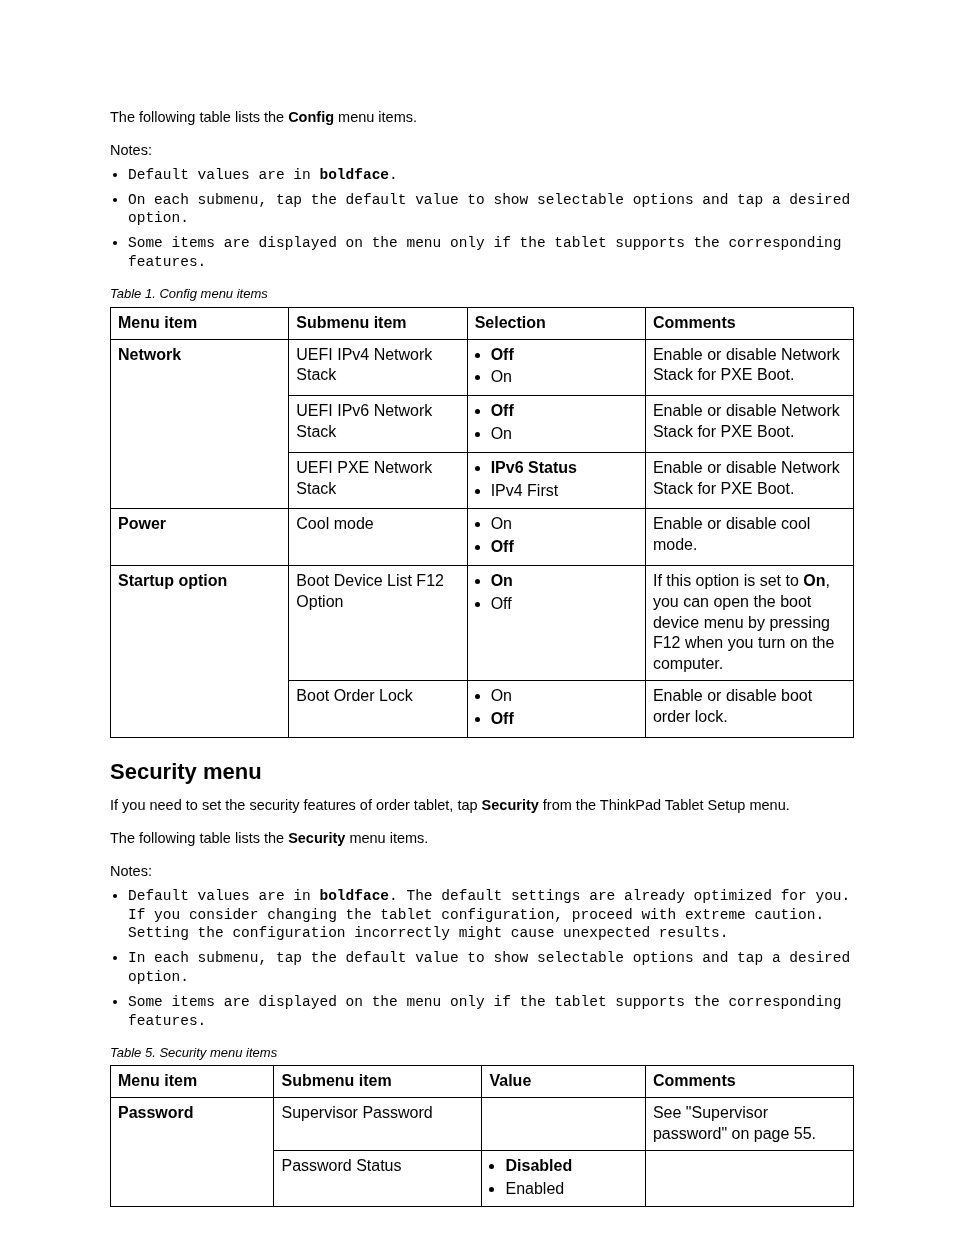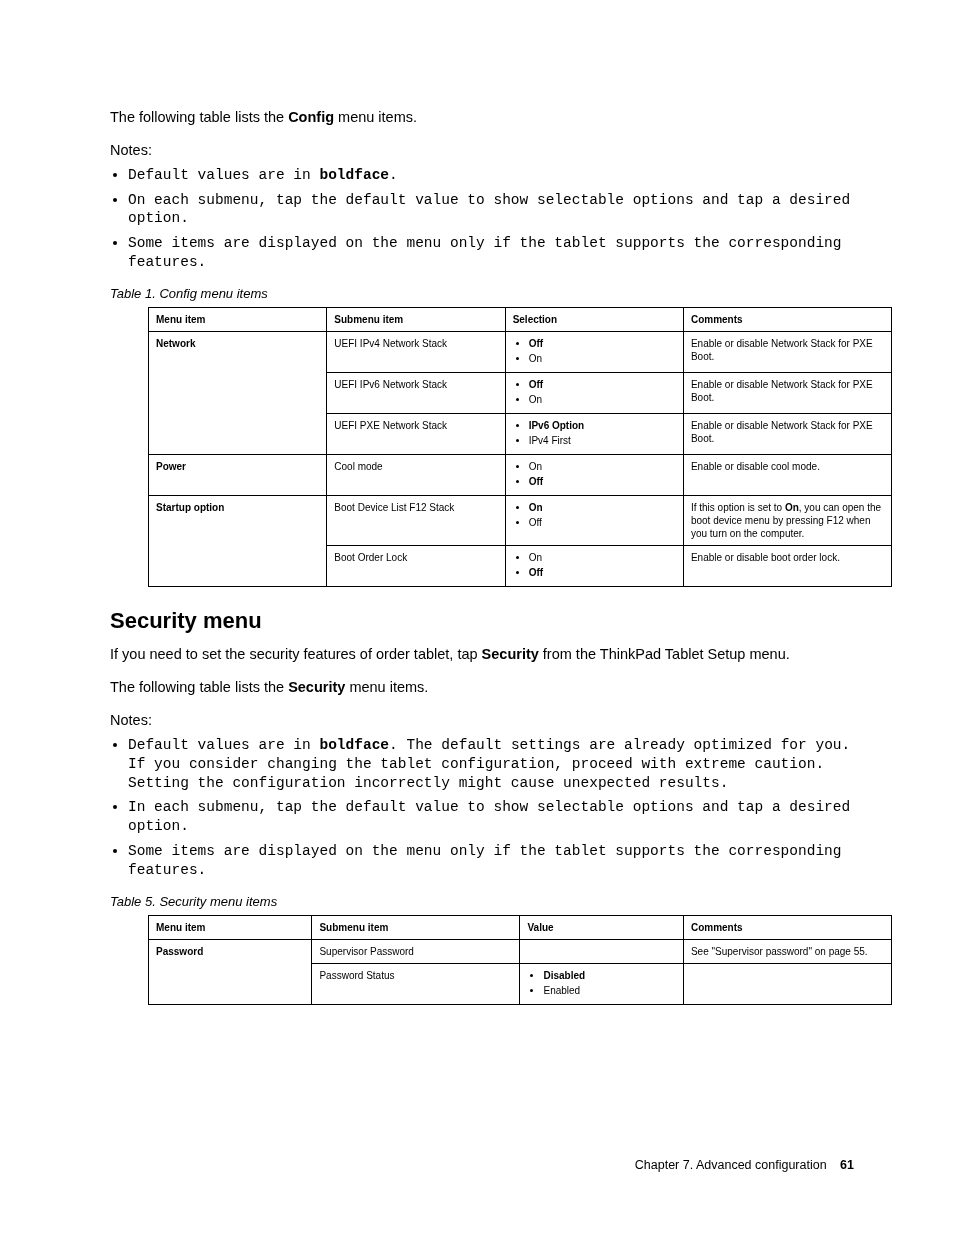--- a/index.html
+++ b/index.html
@@ -29,23 +29,22 @@
   }
   ul.notes li { margin-bottom: 6px; }
   .table-caption {
     font-style: italic;
     font-size: 13px;
     margin: 8px 0 4px 0;
   }
   table {
     border-collapse: collapse;
     width: 100%;
-    font-size: 10px;
+    font-size: 16px;
     margin-bottom: 20px;
-    margin-left: 38px;
   }
   table, th, td {
     border: 1px solid #000;
   }
   th {
     text-align: left;
     font-weight: bold;
     padding: 5px 7px;
     vertical-align: top;
   }
@@ -120,40 +119,40 @@
             <li class="bold">Off</li>
             <li>On</li>
           </ul>
         </td>
         <td>Enable or disable Network Stack for PXE Boot.</td>
       </tr>
       <tr>
         <td>UEFI PXE Network Stack</td>
         <td>
           <ul>
-            <li class="bold">IPv6 Option</li>
+            <li class="bold">IPv6 Status</li>
             <li>IPv4 First</li>
           </ul>
         </td>
         <td>Enable or disable Network Stack for PXE Boot.</td>
       </tr>
       <tr>
         <td class="bold">Power</td>
         <td>Cool mode</td>
         <td>
           <ul>
             <li>On</li>
             <li class="bold">Off</li>
           </ul>
         </td>
         <td>Enable or disable cool mode.</td>
       </tr>
       <tr>
         <td rowspan="2" class="bold">Startup option</td>
-        <td>Boot Device List F12 Stack</td>
+        <td>Boot Device List F12 Option</td>
         <td>
           <ul>
             <li class="bold">On</li>
             <li>Off</li>
           </ul>
         </td>
         <td>
           <span>If this option is set to </span><span class="bold">On</span><span>, you can open the boot device menu by pressing F12 when you turn on the computer.</span>
         </td>
       </tr>

